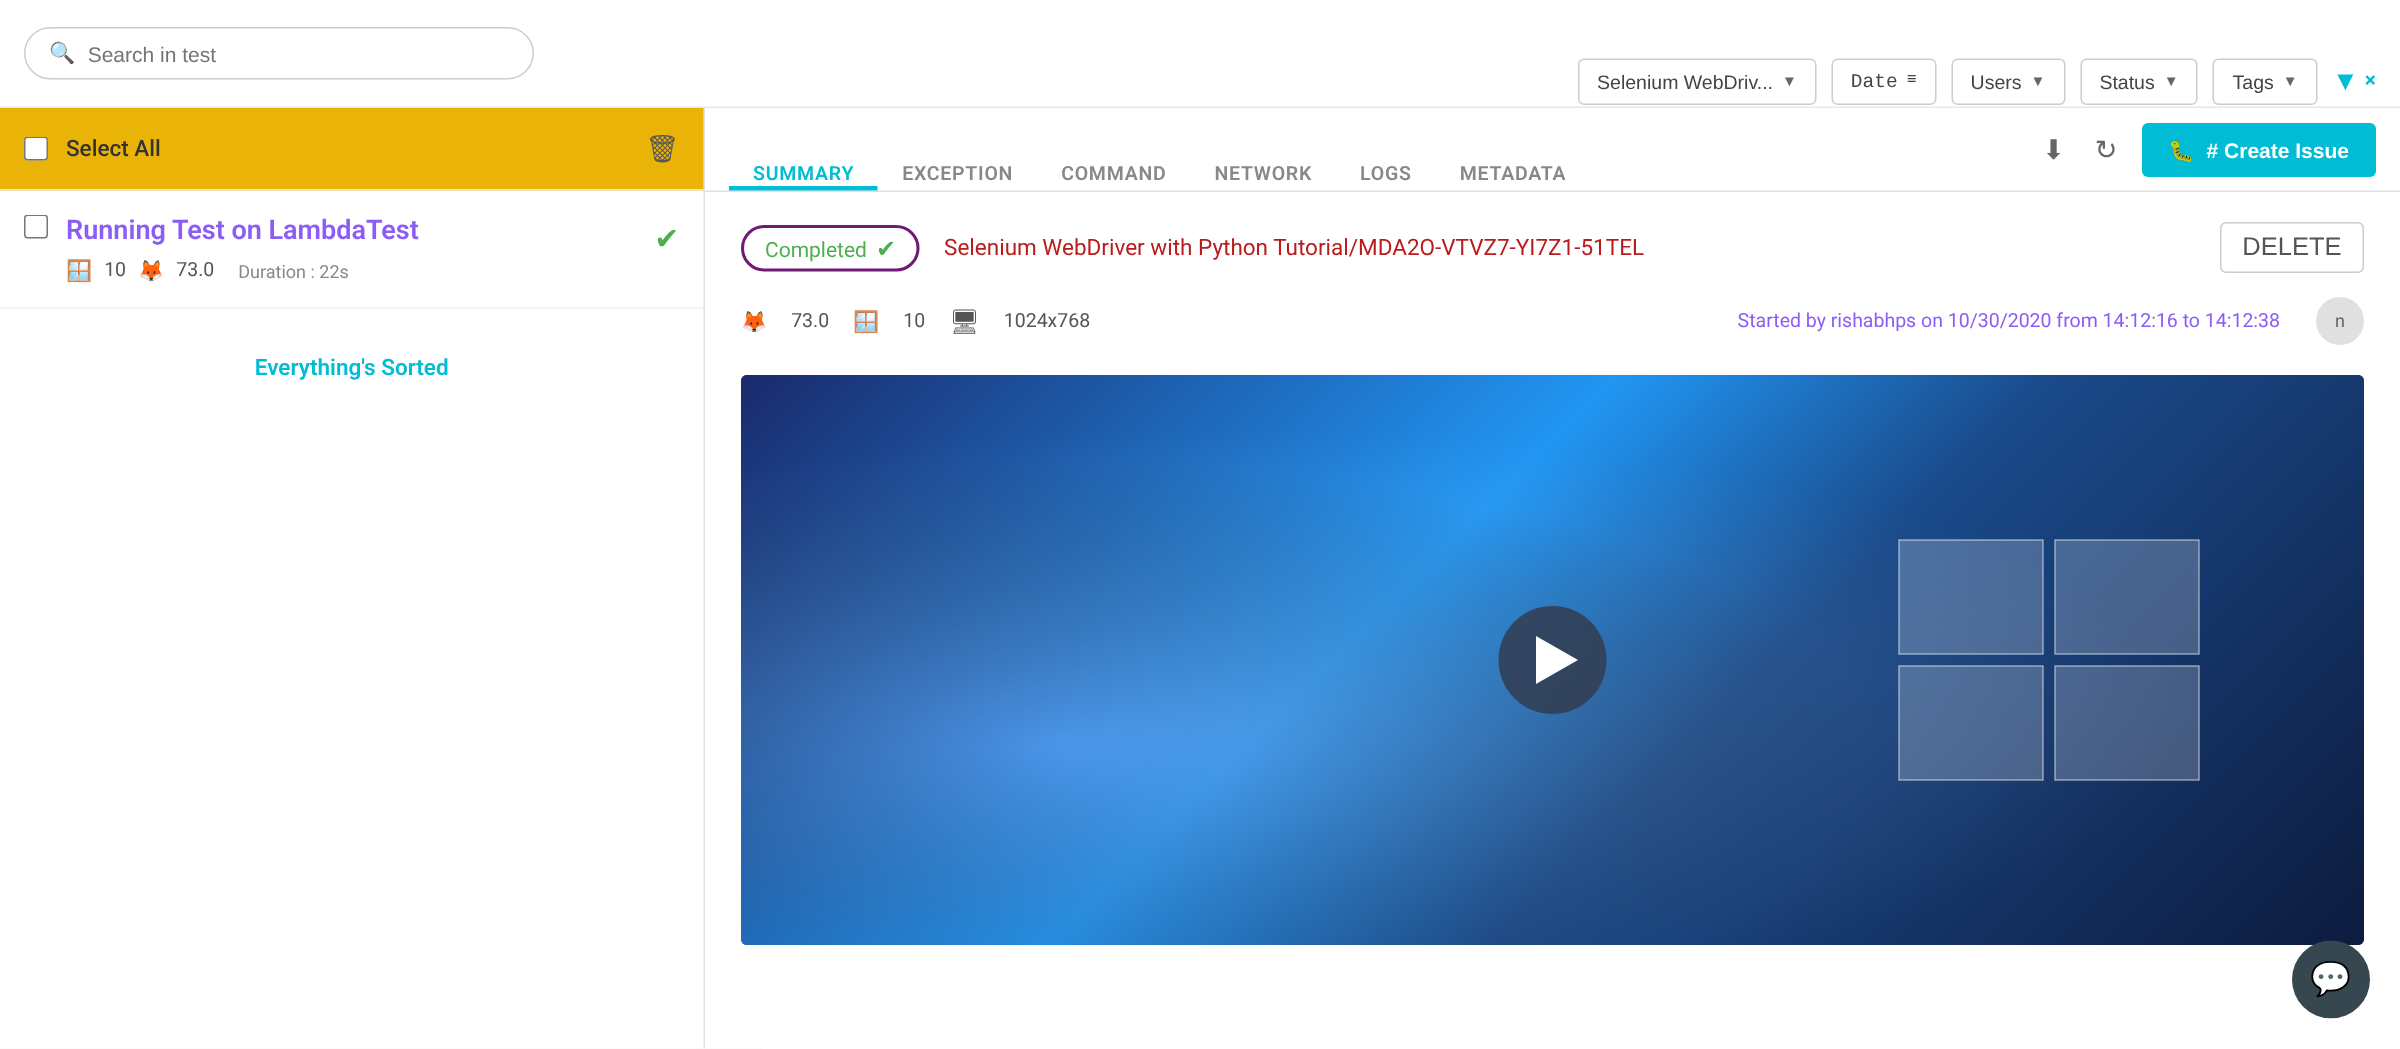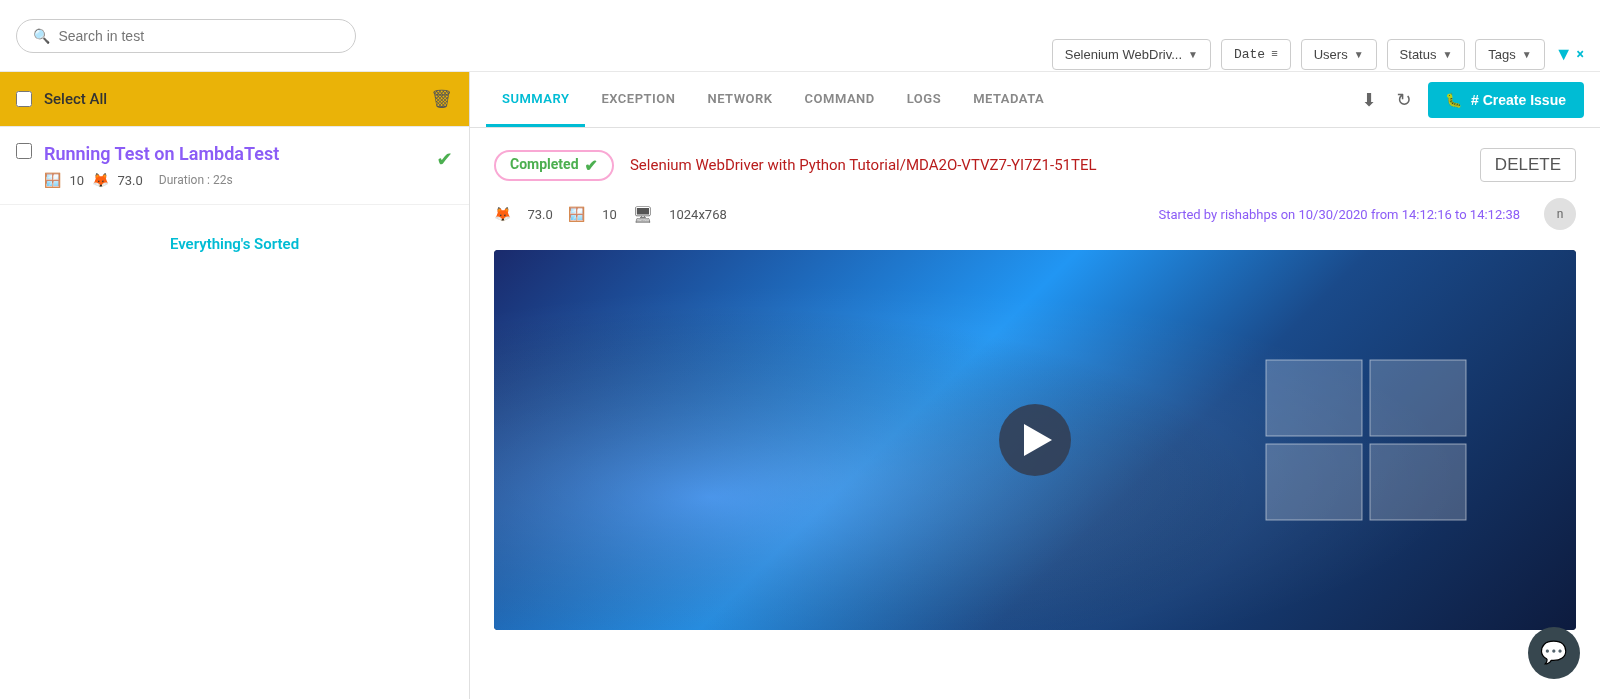--- a/index.html
+++ b/index.html
@@ -168,21 +168,21 @@
       align-items: center;
       border-bottom: 1px solid #e0e0e0;
       padding: 0 16px;
       height: 56px;
       gap: 0;
     }
     .tab {
       padding: 0 16px;
       height: 100%;
       display: flex;
-      align-items: center;
+      align-items: flex-end;
       font-size: 13px;
       font-weight: 600;
       color: #888;
       cursor: pointer;
       border-bottom: 3px solid transparent;
       letter-spacing: 0.5px;
     }
     .tab.active {
       color: #00bcd4;
       border-bottom: 3px solid #00bcd4;
@@ -224,27 +224,27 @@
 
     .result-header {
       display: flex;
       align-items: center;
       gap: 16px;
       margin-bottom: 16px;
     }
 
     .completed-badge {
       display: flex;
-      align-items: flex-start;
+      align-items: flex-end;
       gap: 6px;
-      border: 2px solid #f9a8d4;
+      border: 2px solid #701a75;
       border-radius: 20px;
       padding: 4px 14px;
       font-size: 14px;
-      font-weight: 700;
+      font-weight: 400;
       color: #4caf50;
     }
     .completed-check { color: #4caf50; font-size: 16px; }
 
     .test-title-link {
       font-size: 15px;
       color: #333;
     }
     .test-title-link span {
       color: #b91c1c;
@@ -434,24 +434,24 @@
     <div class="right-panel">
 
       <div class="tabs-bar">
         <div class="tab active">
           <span>SUMMARY</span>
         </div>
         <div class="tab">
           <span>EXCEPTION</span>
         </div>
         <div class="tab">
+          <span>COMMAND</span>
+        </div>
+        <div class="tab">
           <span>NETWORK</span>
-        </div>
-        <div class="tab">
-          <span>COMMAND</span>
         </div>
         <div class="tab">
           <span>LOGS</span>
         </div>
         <div class="tab">
           <span>METADATA</span>
         </div>
         <div class="tab-actions">
           <button class="icon-btn">⬇</button>
           <button class="icon-btn">↻</button>

